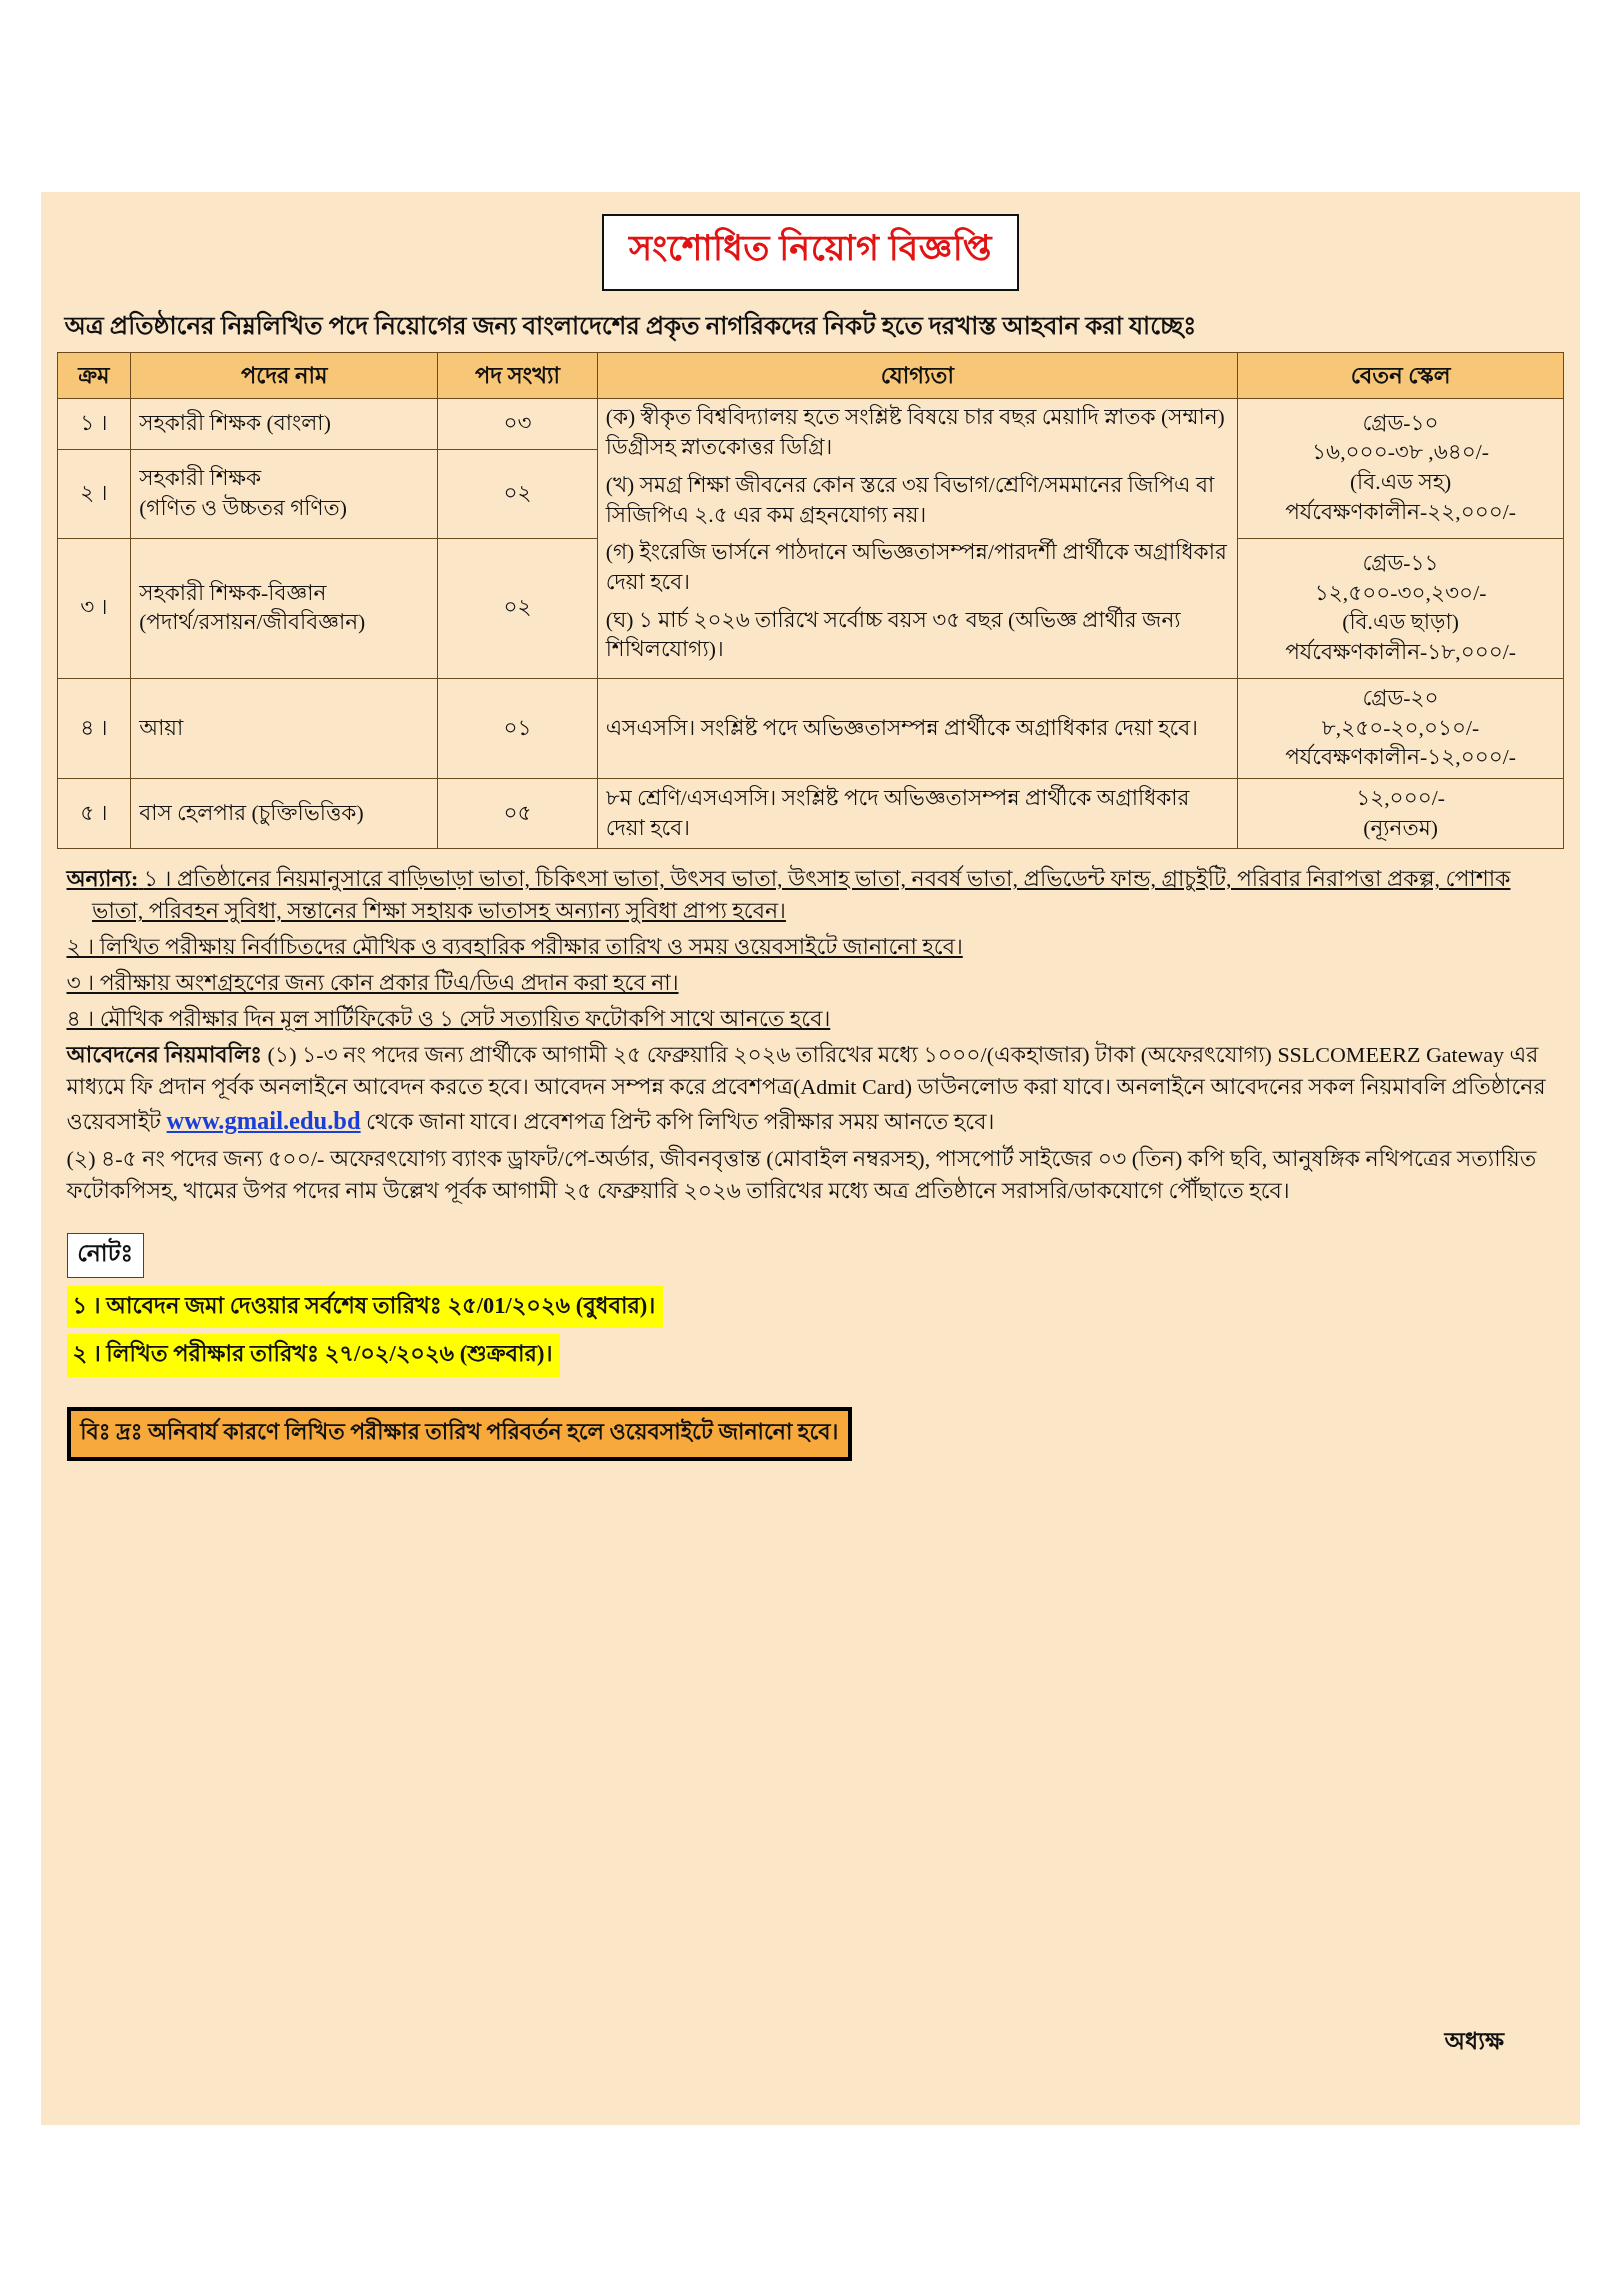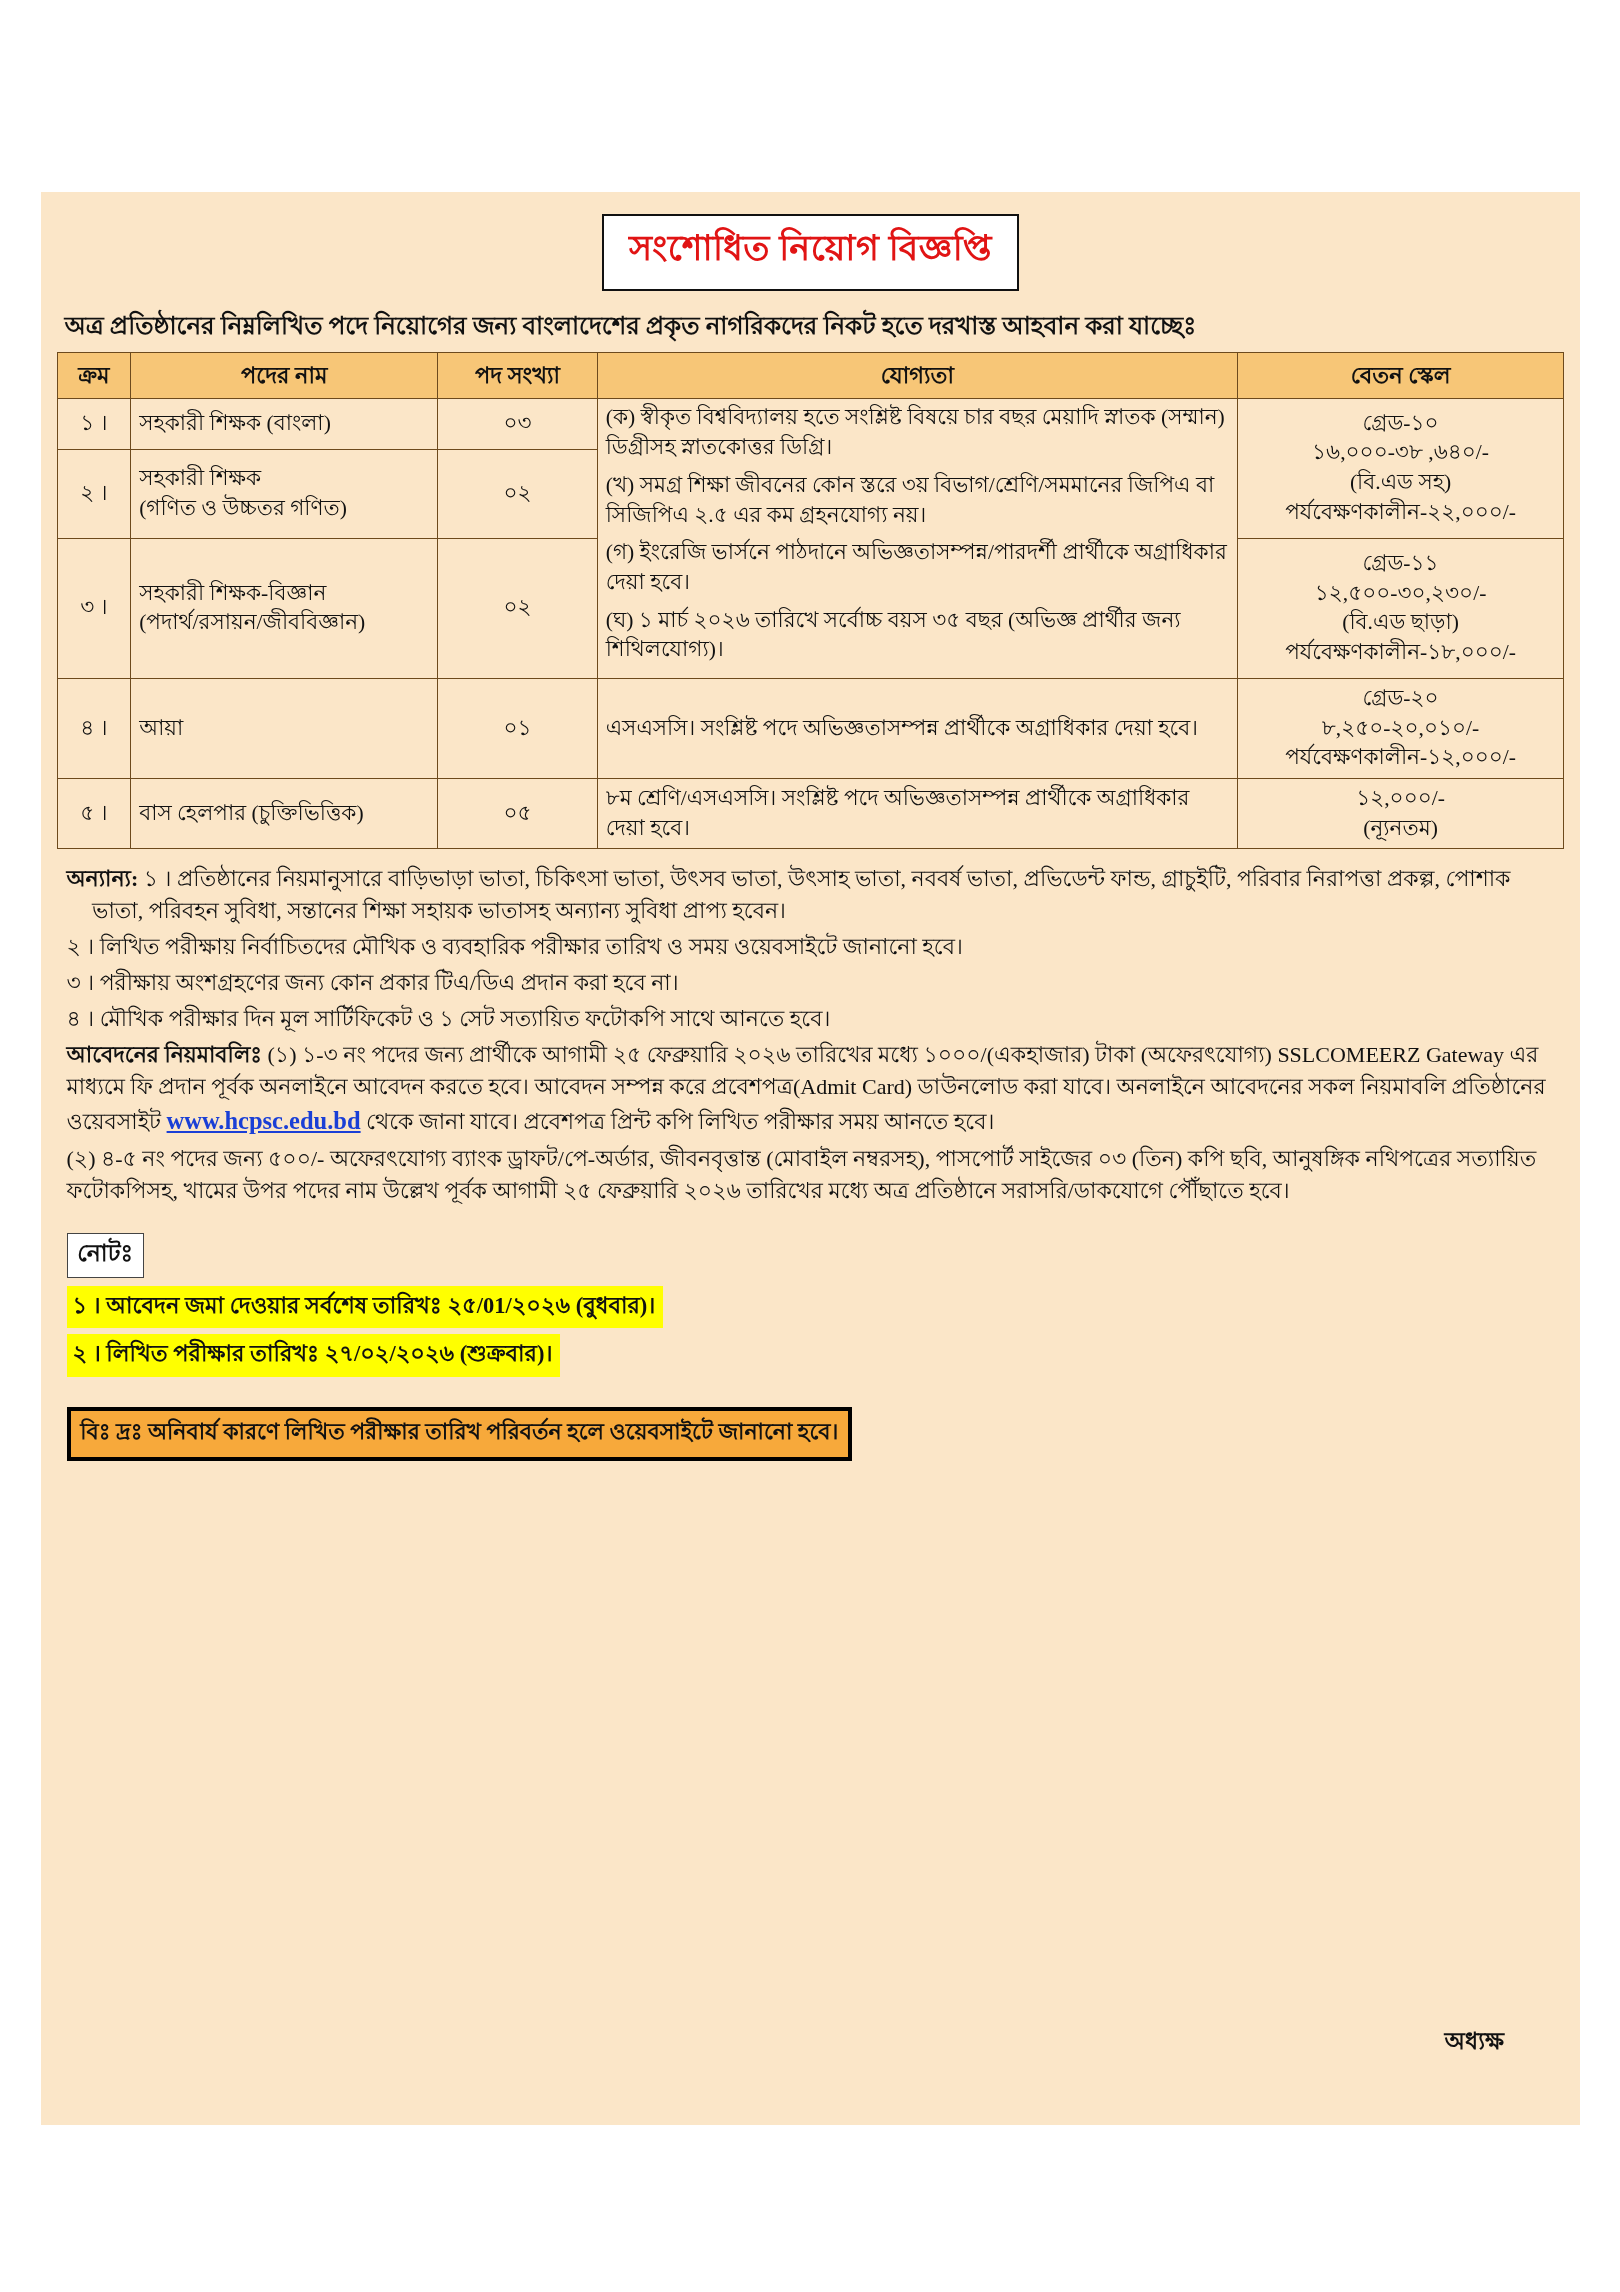--- a/index.html
+++ b/index.html
@@ -115,21 +115,21 @@
   .post-cell { line-height: 1.4; }
   
   .notes {
     margin: 13.7px 25.5px 0 25.5px;
     font-family: "Liberation Serif", serif;
     font-size: 22px;
     color: #111111;
     line-height: 1.46;
   }
   .notes p { margin: 0 0 3.9px 0; }
-  .notes .hang { padding-left: 25.5px; text-indent: -25.5px; }
+  .notes .hang { padding-left: 25.5px; text-indent: -25.5px; text-decoration: underline; }
   .bold { font-weight: bold; }
   .site-link {
     color: #1a3fd6;
     font-weight: bold;
     text-decoration: underline;
     font-family: "Liberation Serif", serif;
     font-size: 24.5px;
   }
   .apply-head { font-weight: bold; }
   
@@ -241,21 +241,21 @@
 
     <div class="notes">
       <p class="hang"><span class="bold">অন্যান্য:</span> <span>১ । প্রতিষ্ঠানের নিয়মানুসারে বাড়িভাড়া ভাতা, চিকিৎসা ভাতা, উৎসব ভাতা, উৎসাহ ভাতা, নববর্ষ ভাতা, প্রভিডেন্ট ফান্ড, গ্রাচুইটি, পরিবার নিরাপত্তা প্রকল্প, পোশাক ভাতা, পরিবহন সুবিধা, সন্তানের শিক্ষা সহায়ক ভাতাসহ অন্যান্য সুবিধা প্রাপ্য হবেন।</span></p>
       <p class="hang">২ । লিখিত পরীক্ষায় নির্বাচিতদের মৌখিক ও ব্যবহারিক পরীক্ষার তারিখ ও সময় ওয়েবসাইটে জানানো হবে।</p>
       <p class="hang">৩ । পরীক্ষায় অংশগ্রহণের জন্য কোন প্রকার টিএ/ডিএ প্রদান করা হবে না।</p>
       <p class="hang">৪ । মৌখিক পরীক্ষার দিন মূল সার্টিফিকেট ও ১ সেট সত্যায়িত ফটোকপি সাথে আনতে হবে।</p>
 
       <p>
         <span class="apply-head">আবেদনের নিয়মাবলিঃ</span>
         <span>(১) ১-৩ নং পদের জন্য  প্রার্থীকে আগামী ২৫ ফেব্রুয়ারি ২০২৬ তারিখের মধ্যে ১০০০/(একহাজার) টাকা (অফেরৎযোগ্য) SSLCOMEERZ Gateway এর মাধ্যমে ফি প্রদান পূর্বক অনলাইনে আবেদন করতে হবে। আবেদন সম্পন্ন করে প্রবেশপত্র(Admit Card) ডাউনলোড করা যাবে। অনলাইনে আবেদনের সকল নিয়মাবলি প্রতিষ্ঠানের ওয়েবসাইট</span>
-        <a class="site-link" href="#">www.hcpsc.edu.bd</a>
+        <a class="site-link" href="#">www.gmail.edu.bd</a>
         <span>থেকে জানা যাবে। প্রবেশপত্র প্রিন্ট কপি লিখিত পরীক্ষার সময় আনতে হবে।</span>
       </p>
       <p>(২) ৪-৫ নং পদের জন্য ৫০০/- অফেরৎযোগ্য ব্যাংক ড্রাফট/পে-অর্ডার, জীবনবৃত্তান্ত (মোবাইল নম্বরসহ), পাসপোর্ট সাইজের ০৩ (তিন) কপি ছবি, আনুষঙ্গিক নথিপত্রের সত্যায়িত ফটোকপিসহ, খামের উপর পদের নাম উল্লেখ পূর্বক আগামী ২৫ ফেব্রুয়ারি ২০২৬ তারিখের মধ্যে অত্র প্রতিষ্ঠানে সরাসরি/ডাকযোগে পৌঁছাতে হবে।</p>
     </div>
 
     <div>
       <div class="note-label">নোটঃ</div>
       <div><span class="note-line">১ । আবেদন জমা দেওয়ার সর্বশেষ তারিখঃ ২৫/01/২০২৬ (বুধবার)।</span></div>
       <div><span class="note-line">২ । লিখিত পরীক্ষার তারিখঃ ২৭/০২/২০২৬ (শুক্রবার)।</span></div>
     </div>

